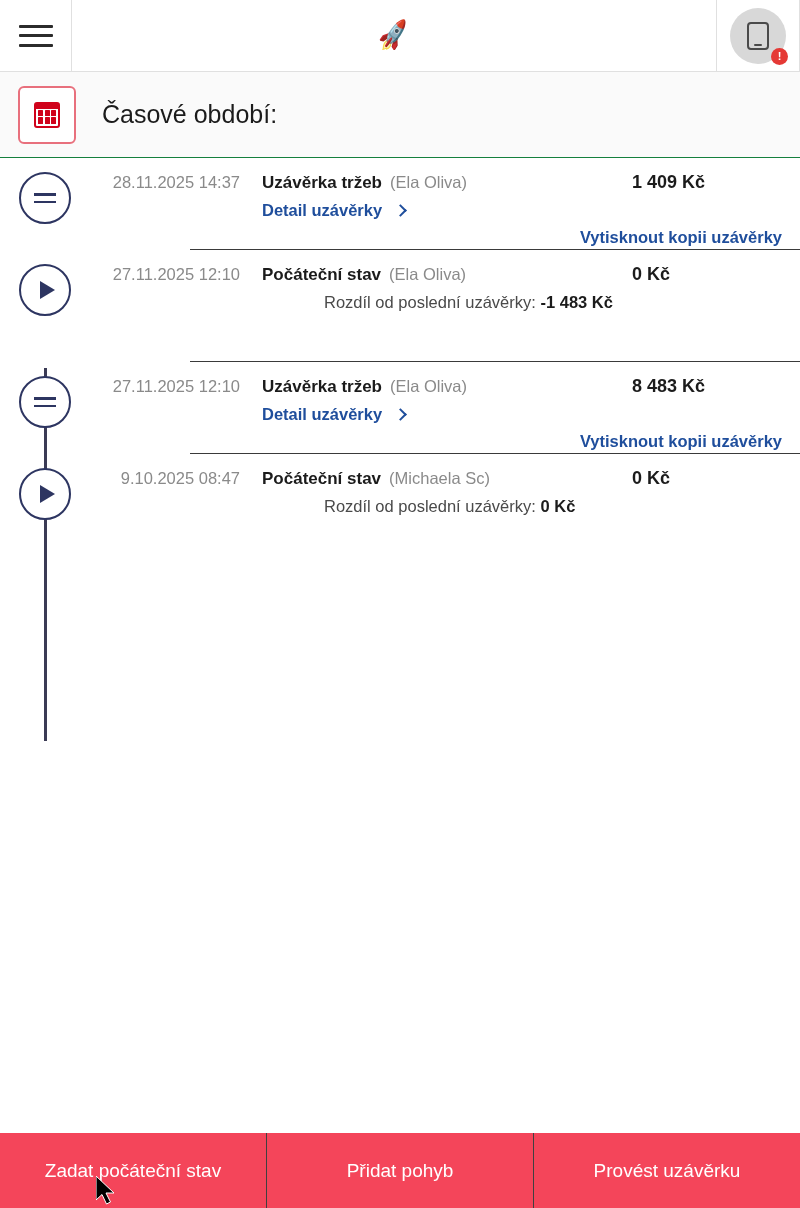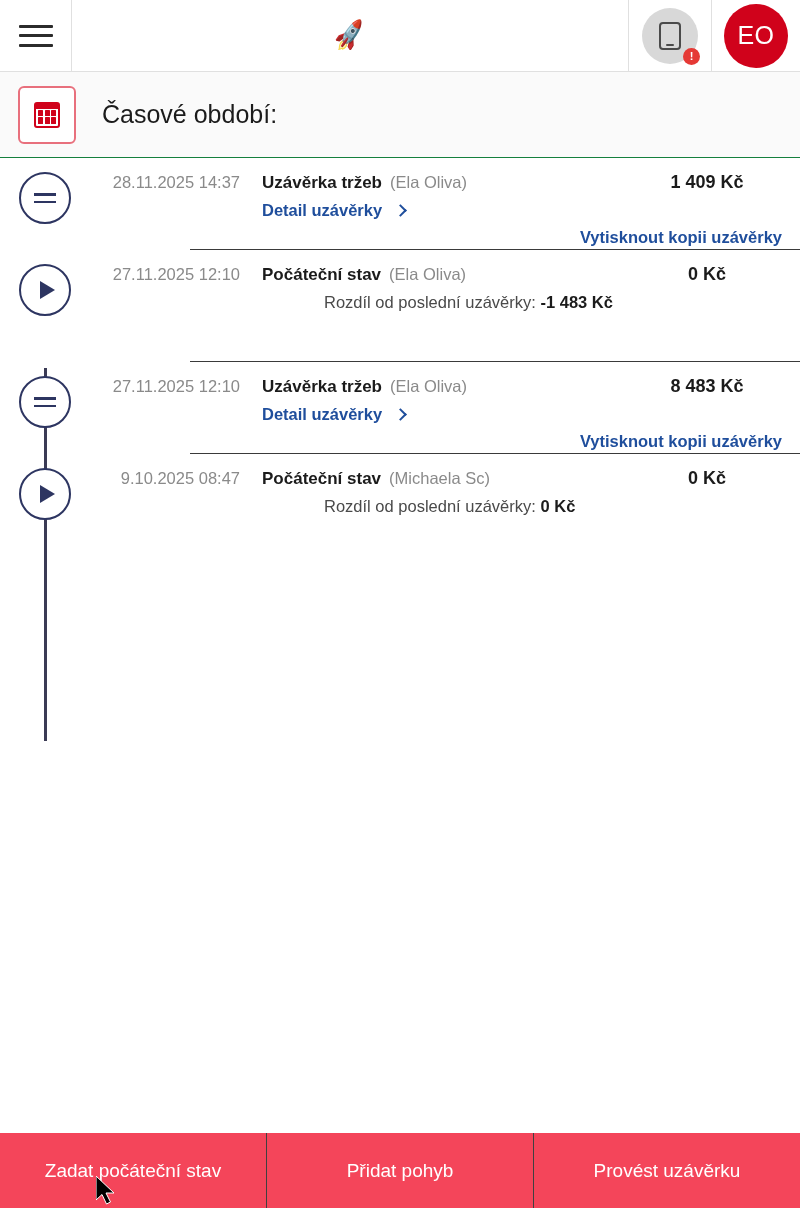--- a/index.html
+++ b/index.html
@@ -303,21 +303,21 @@
   }
   .diff-text {
     font-size: 16.5px;
     color: #4a4a4a;
     margin-left: 62px;
   }
   .diff-text b { color: #1b1b1b; font-weight: bold; }
   .col-amount {
     width: 150px;
     min-width: 150px;
-    text-align: center;
+    text-align: left;
     font-size: 18px;
     font-weight: bold;
     color: #1b1b1b;
     white-space: nowrap;
   }
   .detail-link {
     display: inline-flex;
     align-items: center;
     gap: 14px;
     margin-top: 8px;
@@ -397,23 +397,20 @@
     </div>
     <div class="topbar-center">
       <div class="rocket">🚀</div>
     </div>
     <div class="topbar-right">
       <div class="device-cell">
         <div class="device-circle">
           <div class="device-icon"></div>
           <div class="device-badge">!</div>
         </div>
-      </div>
-      <div class="avatar-cell">
-        <div class="avatar">EO</div>
       </div>
     </div>
   </div>
 
   <div class="periodbar">
     <div class="cal-button">
       <div class="cal-icon">
         <i></i>
           <i></i>
           <i></i>

